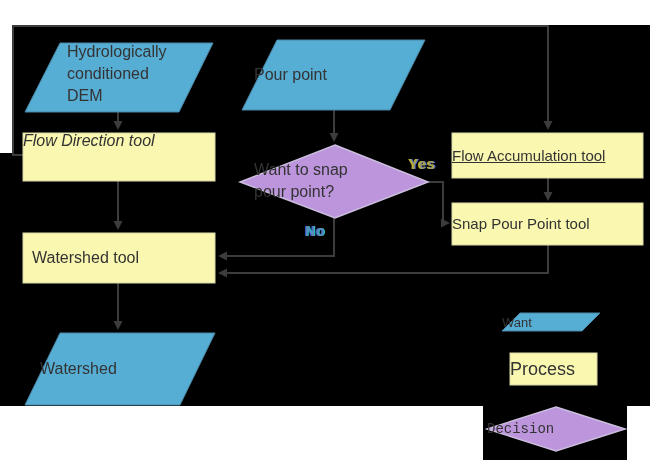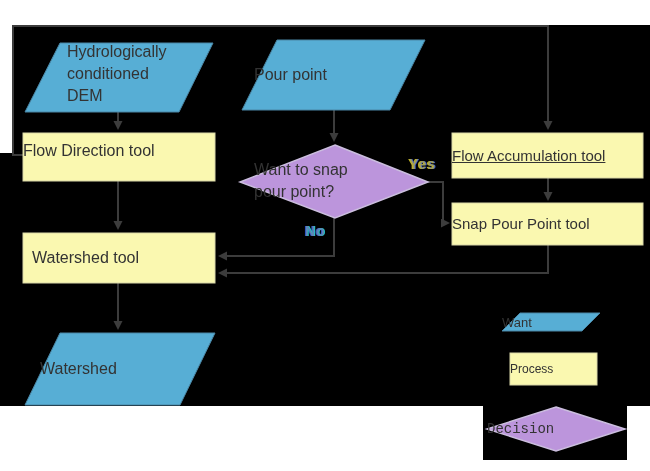--- a/index.html
+++ b/index.html
@@ -68,28 +68,28 @@
 
     <polygon class="shape-data" points="520,313 600,313 582,331 502,331"></polygon>
     <rect class="shape-process" x="510" y="353" width="87" height="32"></rect>
     <polygon class="shape-decision" points="556,407 625,429 556,451 487,429"></polygon>
   </svg>
 
   <div class="label" style="left:67px;top:41px;width:130px;">Hydrologically
 conditioned
 DEM</div>
   <div class="label center" style="left:254px;top:64px;width:160px;">Pour point</div>
-  <div class="label center" style="left:23px;top:140px;width:192px;">Flow Direction tool</div>
+  <div class="label center" style="left:23px;top:130px;width:192px;font-style:italic;">Flow Direction tool</div>
   <div class="label center" style="left:452px;top:145px;width:191px;font-size:15px;text-decoration:underline;">Flow Accumulation tool</div>
   <div class="label center" style="left:452px;top:213px;width:191px;font-size:15px;">Snap Pour Point tool</div>
   <div class="label center" style="left:254px;top:159px;width:160px;">Want to snap
 pour point?</div>
   <div class="label center" style="left:32px;top:247px;width:192px;">Watershed tool</div>
   <div class="label center" style="left:40px;top:358px;width:160px;">Watershed</div>
 
   <div class="edge-label" id="yes-label" style="left:409px;top:156px;">Yes</div>
   <div class="edge-label" id="no-label" style="left:305px;top:223px;">No</div>
 
   <div class="label center small" style="left:502px;top:315px;width:98px;">Want</div>
-  <div class="label center" style="left:510px;top:361px;width:87px;font-size:12px;line-height:16px;">Process</div>
+  <div class="label center" style="left:510px;top:361px;width:87px;font-size:18px;line-height:16px;">Process</div>
   <div class="label center" style="left:487px;top:421px;width:138px;font-size:14px;line-height:16px;font-family:Liberation Mono, monospace;">Decision</div>
 
 </div>
 
 </body></html>

